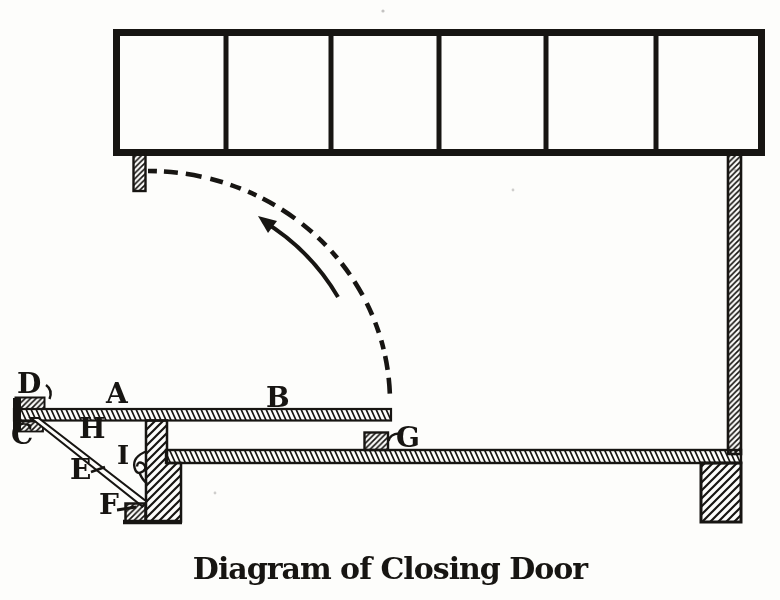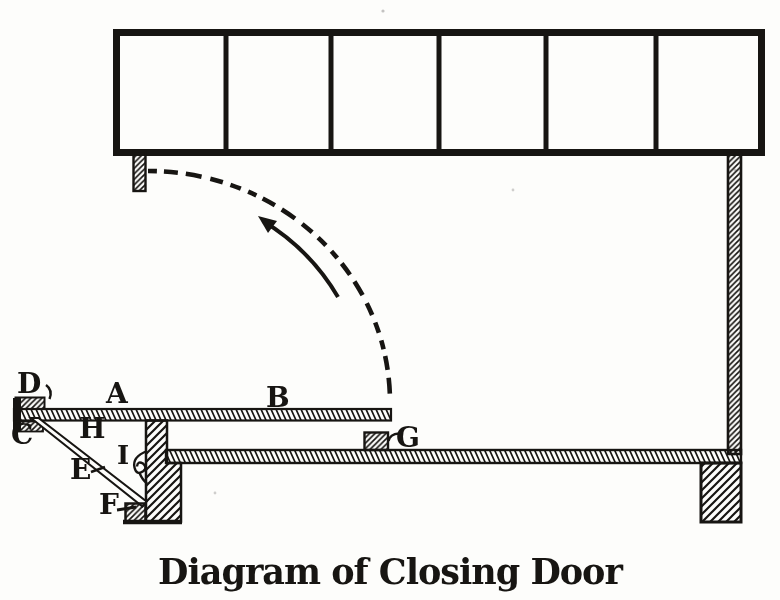--- a/index.html
+++ b/index.html
@@ -29,21 +29,21 @@
   #lbl-E{left:70px;top:455px;}
   #lbl-I{left:117px;top:441px;font-size:26px;}
   #lbl-F{left:99px;top:490px;}
   #lbl-G{left:396px;top:423px;}
   #caption{
     position:absolute;
     left:0;right:0;top:551px;
     text-align:center;
     font-family:"DejaVu Serif","Liberation Serif",serif;
     font-weight:700;
-    font-size:35px;
+    font-size:30px;
     letter-spacing:-1px;
     color:#171512;
   }
 </style>
 </head>
 <body>
 
 <div id="page">
 
   <svg id="drawing" width="780" height="600" viewBox="0 0 780 600">

